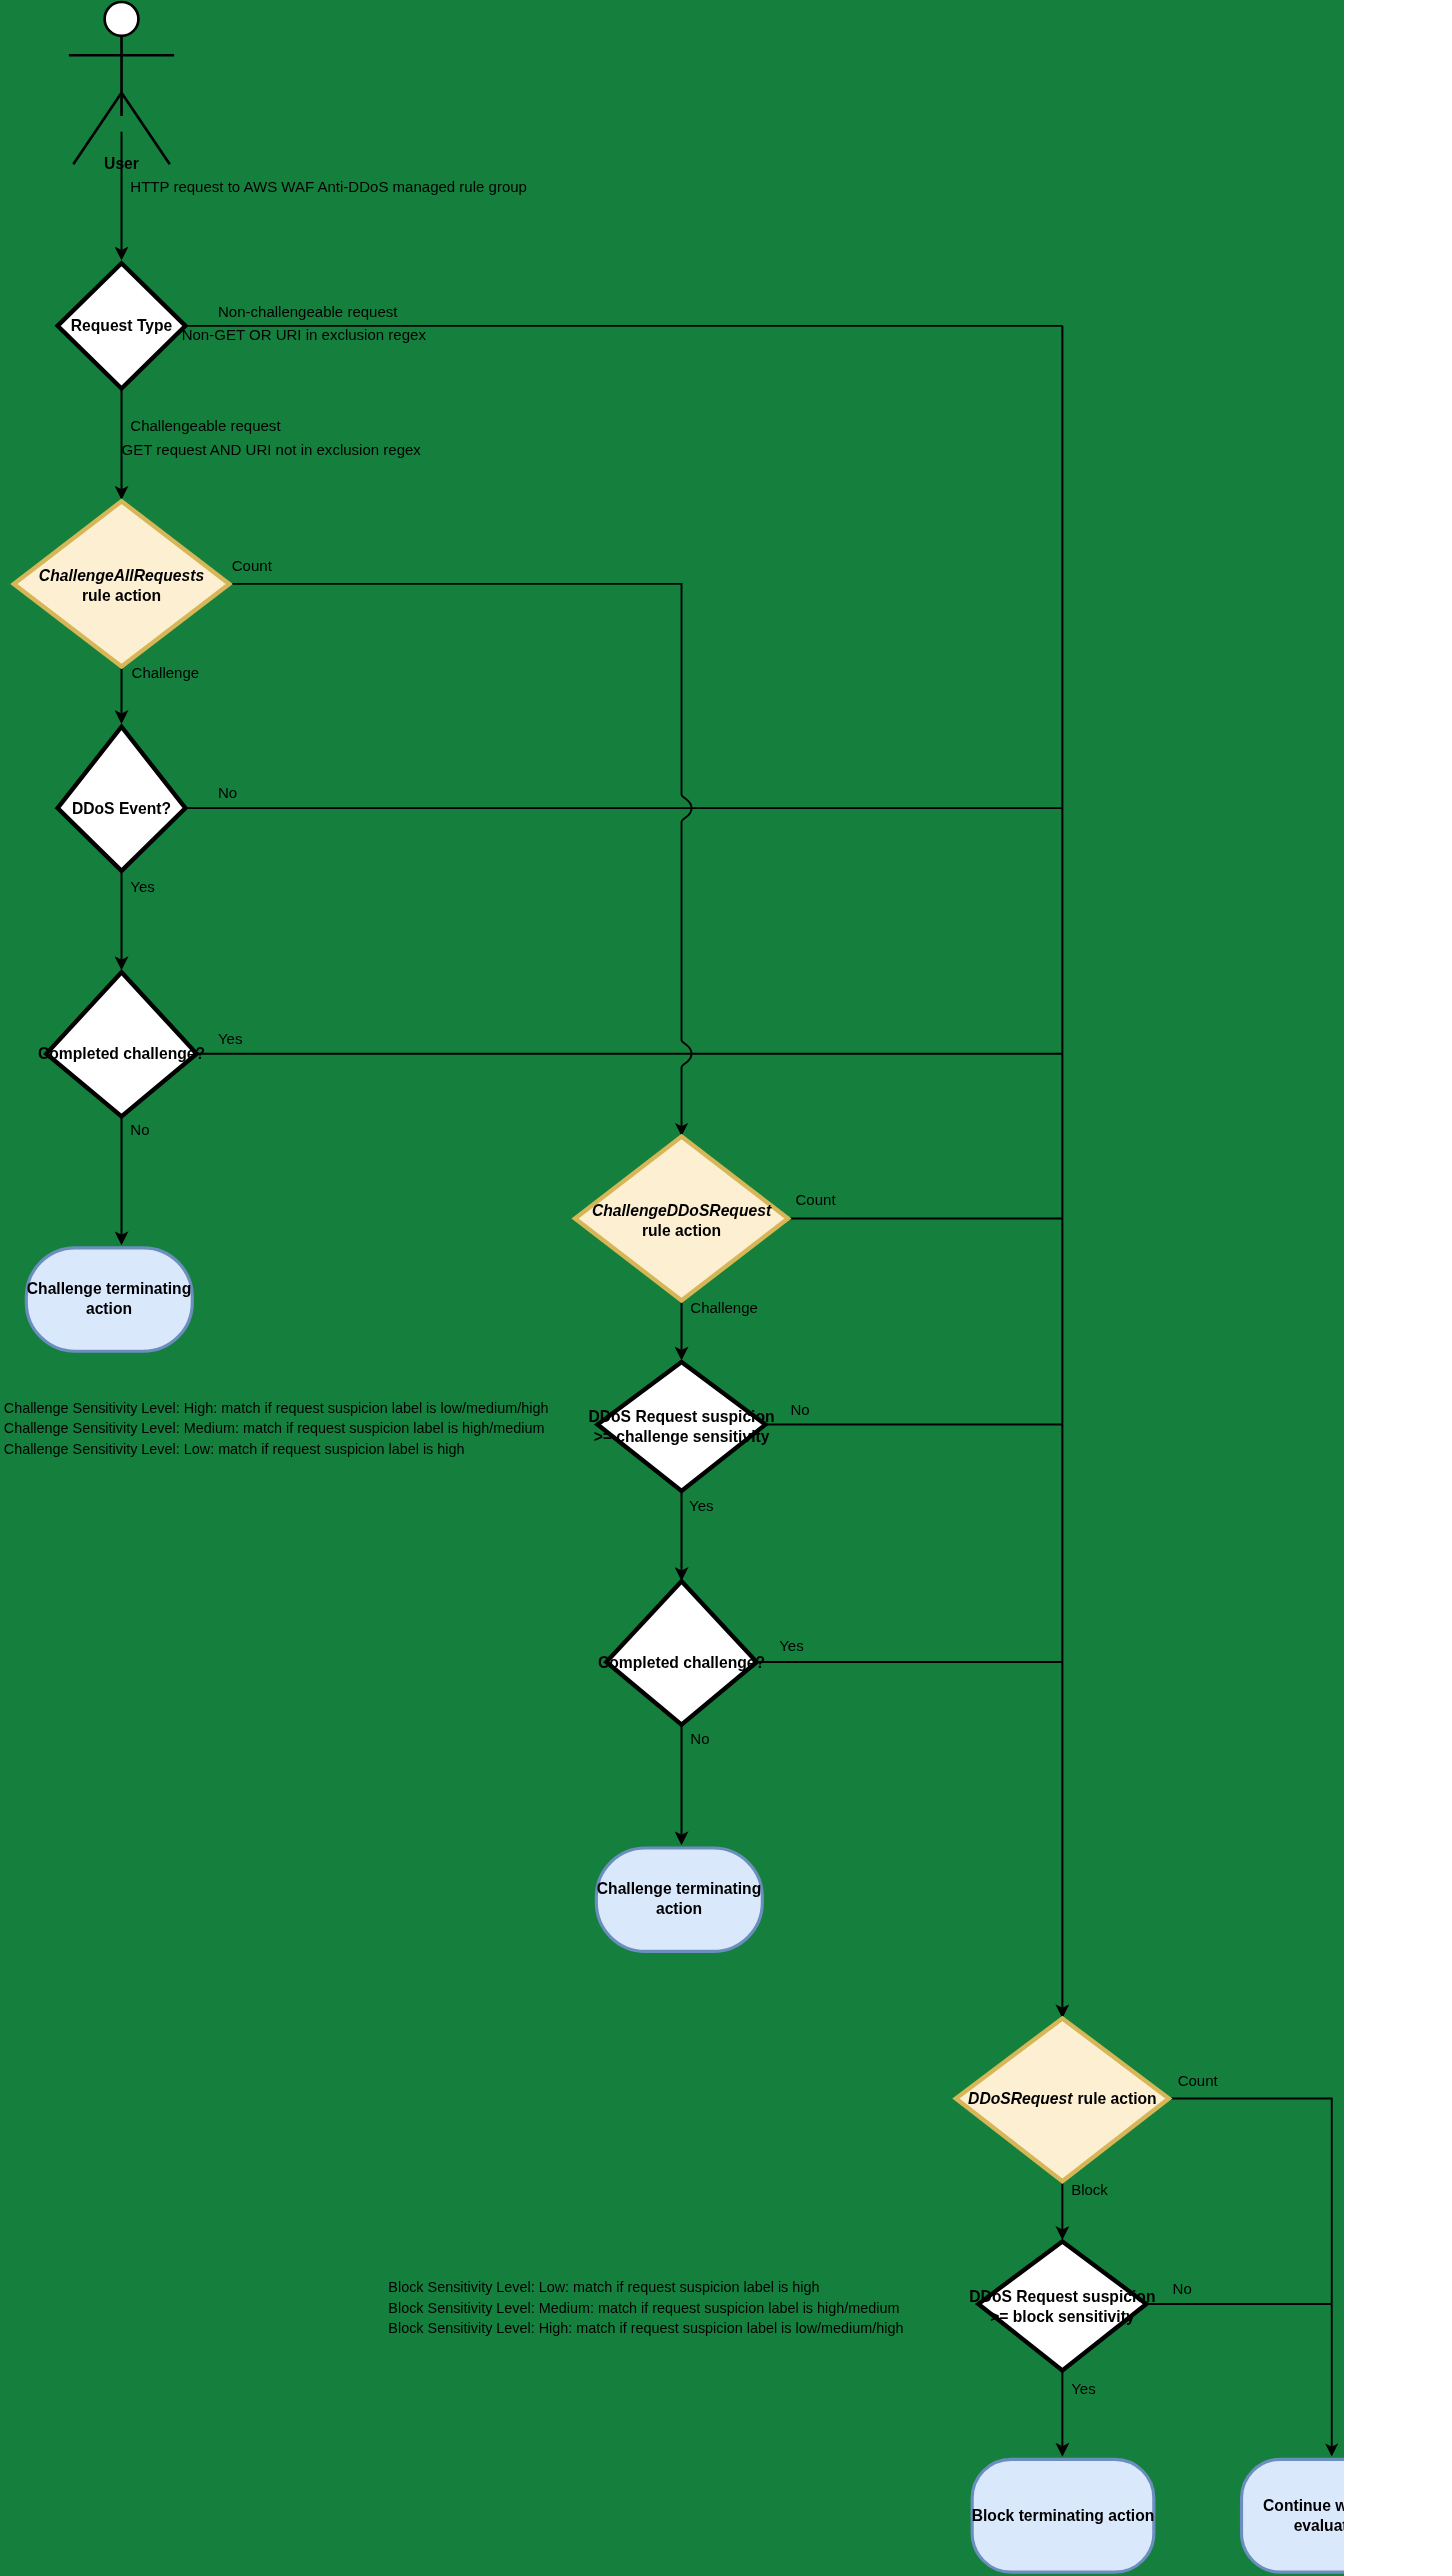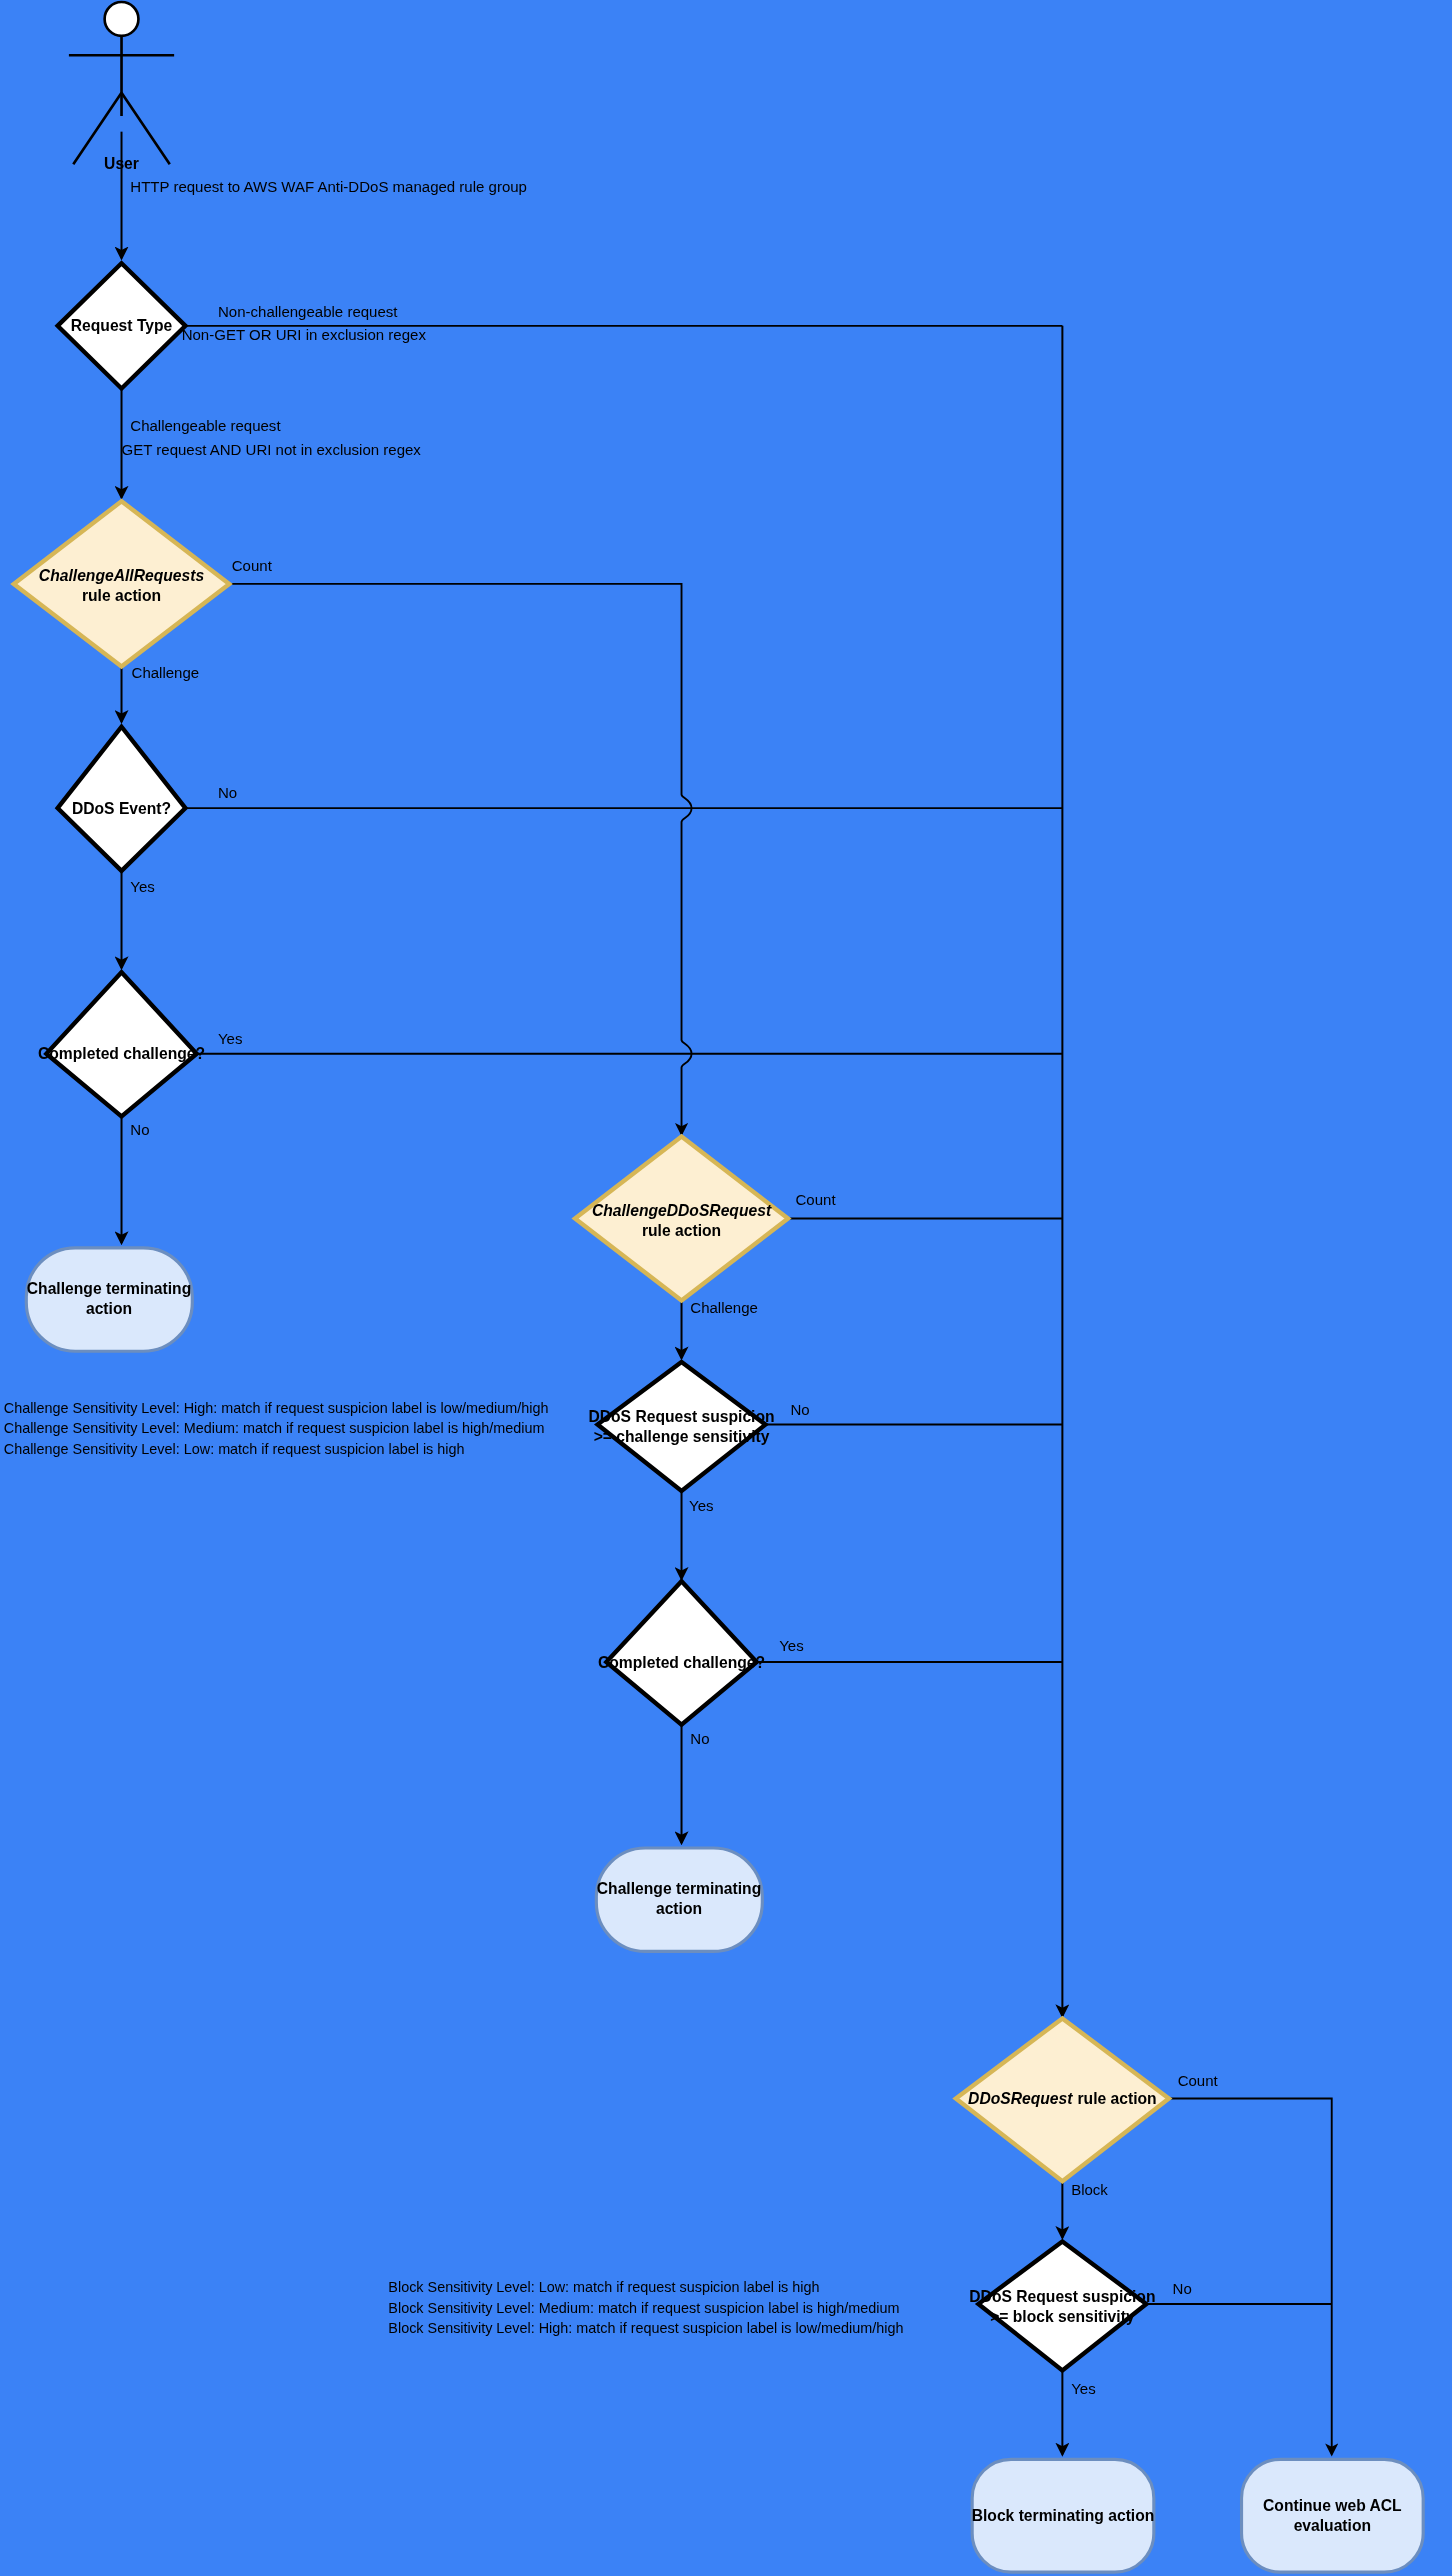--- a/index.html
+++ b/index.html
@@ -1,17 +1,17 @@
 <!DOCTYPE html>
 <html style="font-size:10px"><head>
 <meta charset="utf-8">
 <style>
   html,body{margin:0;padding:0;background:#ffffff;}
   body{font-family:"Liberation Sans", sans-serif;}
-  #stage{position:relative;width:1452px;height:2576px;background:#3b82f6;overflow:hidden;}
+  #stage{position:relative;width:1344px;height:2576px;background:#15803d;overflow:hidden;}
   svg#flow{position:absolute;left:0;top:0;width:1452px;height:2576px;}
   .edge{fill:none;stroke:#000000;stroke-width:3.2;}
   .edge-thin{fill:none;stroke:#000000;stroke-width:3.0;}
   .shape-dec{fill:#ffffff;stroke:#000000;stroke-width:7;stroke-linejoin:miter;}
   .shape-rule{fill:#fdefd2;stroke:#d6b656;stroke-width:7;stroke-linejoin:miter;}
   .shape-term{fill:#dae8fc;stroke:#6c8ebf;stroke-width:5;}
   .stick{fill:none;stroke:#000000;stroke-width:4.2;}
   .stick-head{fill:#ffffff;stroke:#000000;stroke-width:4.2;}
   text{font-family:"Liberation Sans", sans-serif;fill:#000000;}
   .t-node{font-size:25px;font-weight:bold;text-anchor:middle;}

